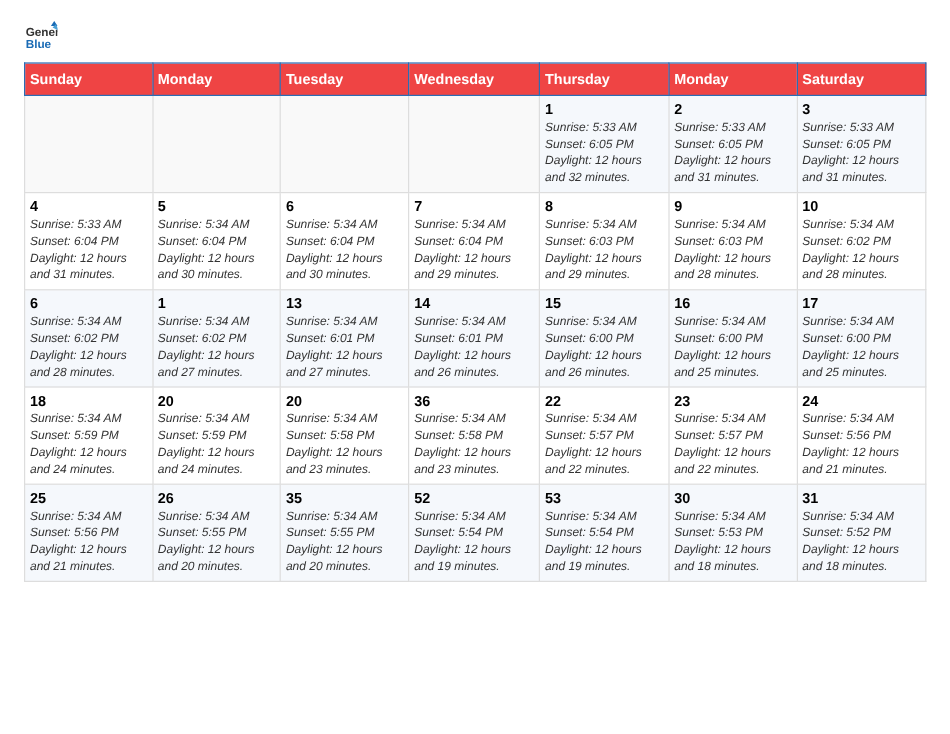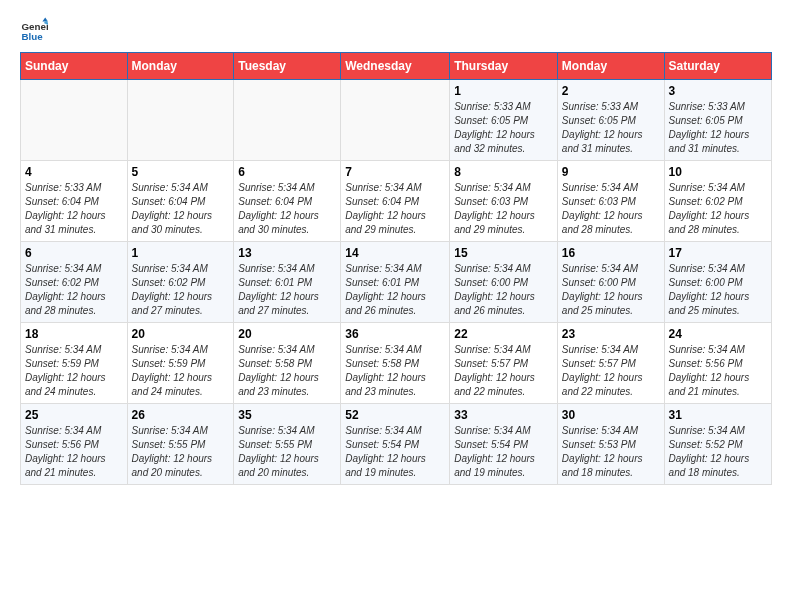--- a/index.html
+++ b/index.html
@@ -323,21 +323,21 @@
 and 20 minutes.</div>
         </td>
         <td>
           <span class="day-num">52</span>
           <div class="day-detail" style="white-space: pre-line;">Sunrise: 5:34 AM
 Sunset: 5:54 PM
 Daylight: 12 hours
 and 19 minutes.</div>
         </td>
         <td>
-          <span class="day-num">33</span>
+          <span class="day-num">53</span>
           <div class="day-detail" style="white-space: pre-line;">Sunrise: 5:34 AM
 Sunset: 5:54 PM
 Daylight: 12 hours
 and 19 minutes.</div>
         </td>
         <td>
           <span class="day-num">30</span>
           <div class="day-detail" style="white-space: pre-line;">Sunrise: 5:34 AM
 Sunset: 5:53 PM
 Daylight: 12 hours

